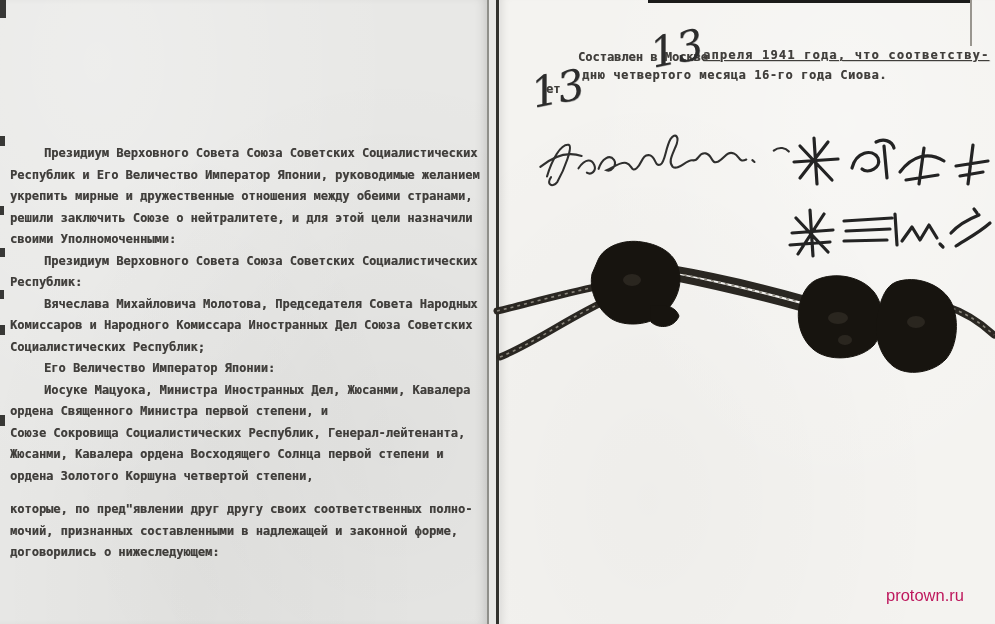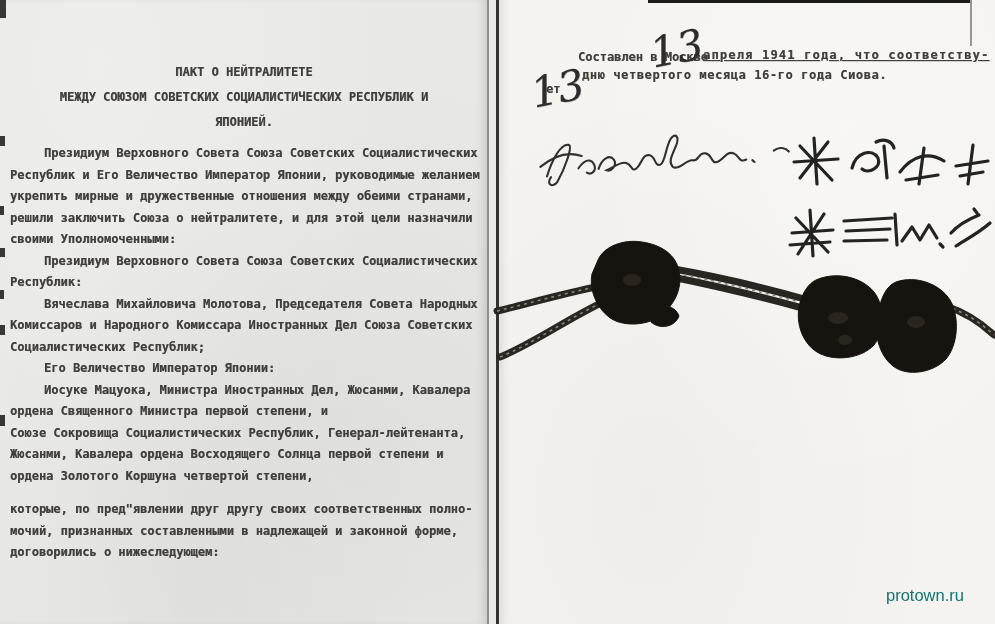--- a/index.html
+++ b/index.html
@@ -51,41 +51,36 @@
     text-shadow:0.5px 0.5px 0 rgba(44,44,44,.4);
   }
 
   
   svg{position:absolute;overflow:visible;}
   .speck{position:absolute;background:#1f1f1d;opacity:.88;}
   #top-edge-line{position:absolute;left:648px;top:0;width:324px;height:2.5px;background:#1b1b1a;}
   #top-edge-corner{position:absolute;left:970px;top:0;width:1.5px;height:46px;background:#99968f;}
   #watermark{
     position:absolute;left:886px;top:586px;
-    font-family:"Liberation Sans",sans-serif;font-size:16.5px;color:#0f766e;
+    font-family:"Liberation Sans",sans-serif;font-size:16.5px;color:#be185d;
   }
 </style>
 </head>
 <body>
 
 <div id="stage">
 
   <div id="left-page" class="page">
 
-    <div id="title-block" class="tw">
-      <div class="ln">ПАКТ О НЕЙТРАЛИТЕТЕ</div>
-      <div class="ln">МЕЖДУ СОЮЗОМ СОВЕТСКИХ СОЦИАЛИСТИЧЕСКИХ РЕСПУБЛИК И</div>
-      <div class="ln">ЯПОНИЕЙ.</div>
-    </div>
 
     <div id="body-block" class="tw">
       <div class="ln ind">Президиум Верховного Совета Союза Советских Социалистических</div>
       <div class="ln">Республик и Его Величество Император Японии, руководимые желанием</div>
       <div class="ln">укрепить мирные и дружественные отношения между обеими странами,</div>
-      <div class="ln">решили заключить Союза о нейтралитете, и для этой цели назначили</div>
+      <div class="ln">решили заключить Союзе о нейтралитете, и для этой цели назначили</div>
       <div class="ln">своими Уполномоченными:</div>
       <div class="ln ind">Президиум Верховного Совета Союза Советских Социалистических</div>
       <div class="ln">Республик:</div>
       <div class="ln ind">Вячеслава Михайловича Молотова, Председателя Совета Народных</div>
       <div class="ln">Комиссаров и Народного Комиссара Иностранных Дел Союза Советских</div>
       <div class="ln">Социалистических Республик;</div>
       <div class="ln ind">Его Величество Император Японии:</div>
       <div class="ln ind">Иосуке Мацуока, Министра Иностранных Дел, Жюсанми, Кавалера</div>
       <div class="ln">ордена Священного Министра первой степени, и</div>
       <div class="ln">Союзе Сокровища Социалистических Республик, Генерал-лейтенанта,</div>

